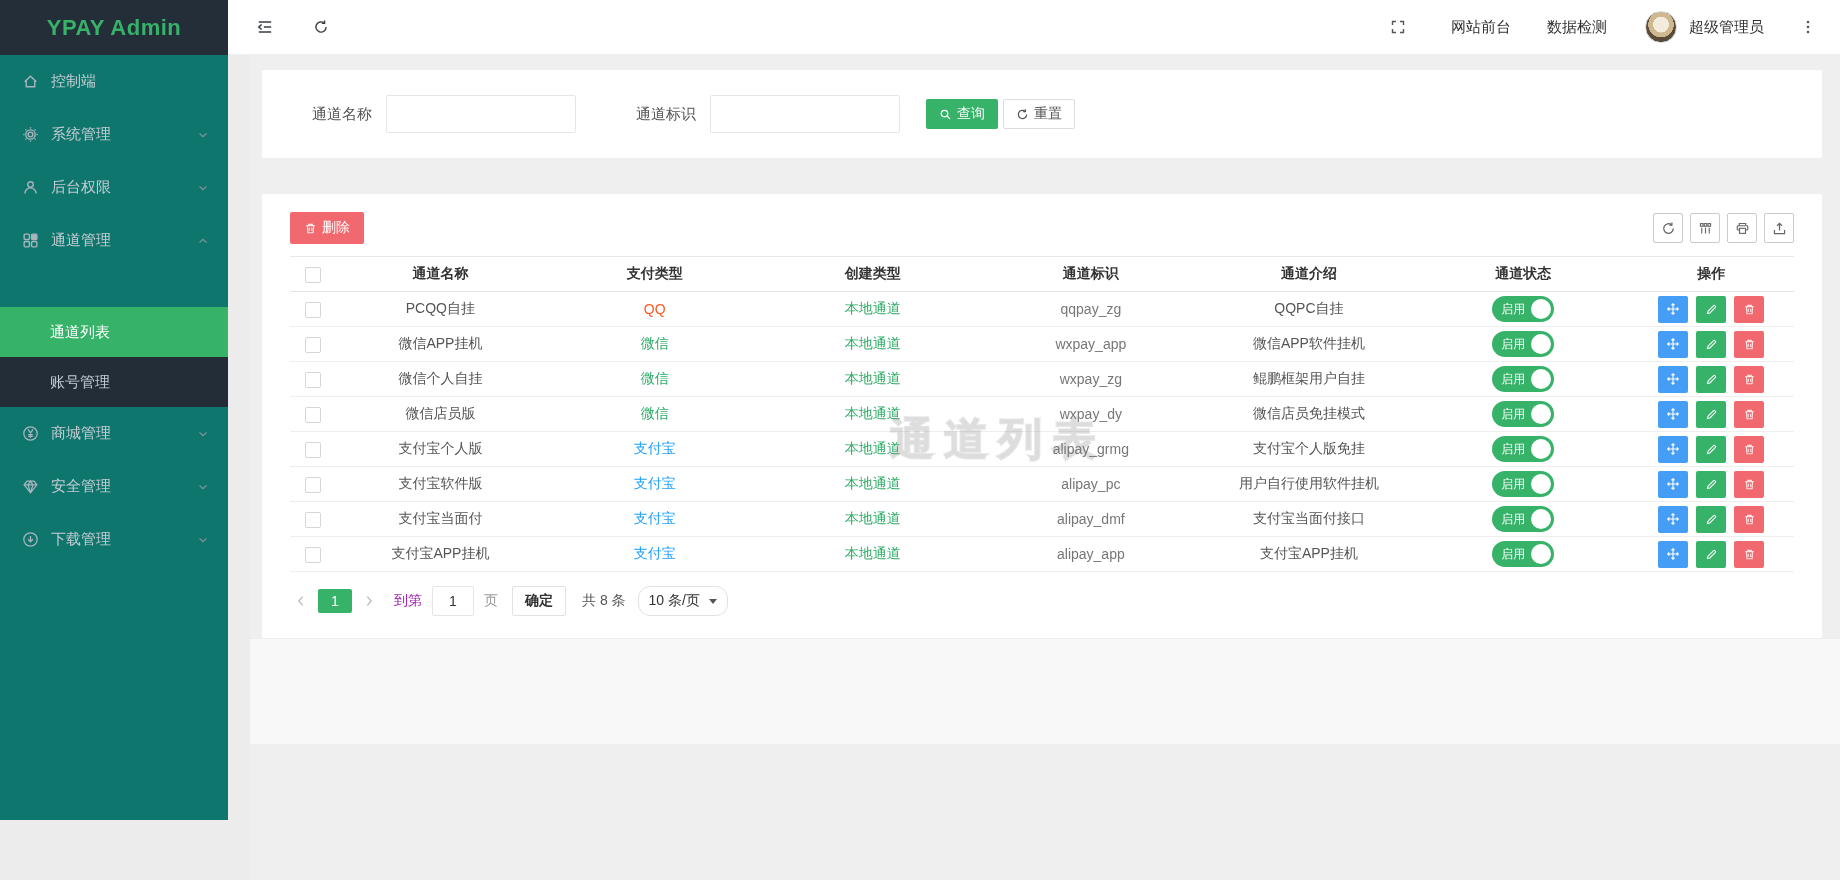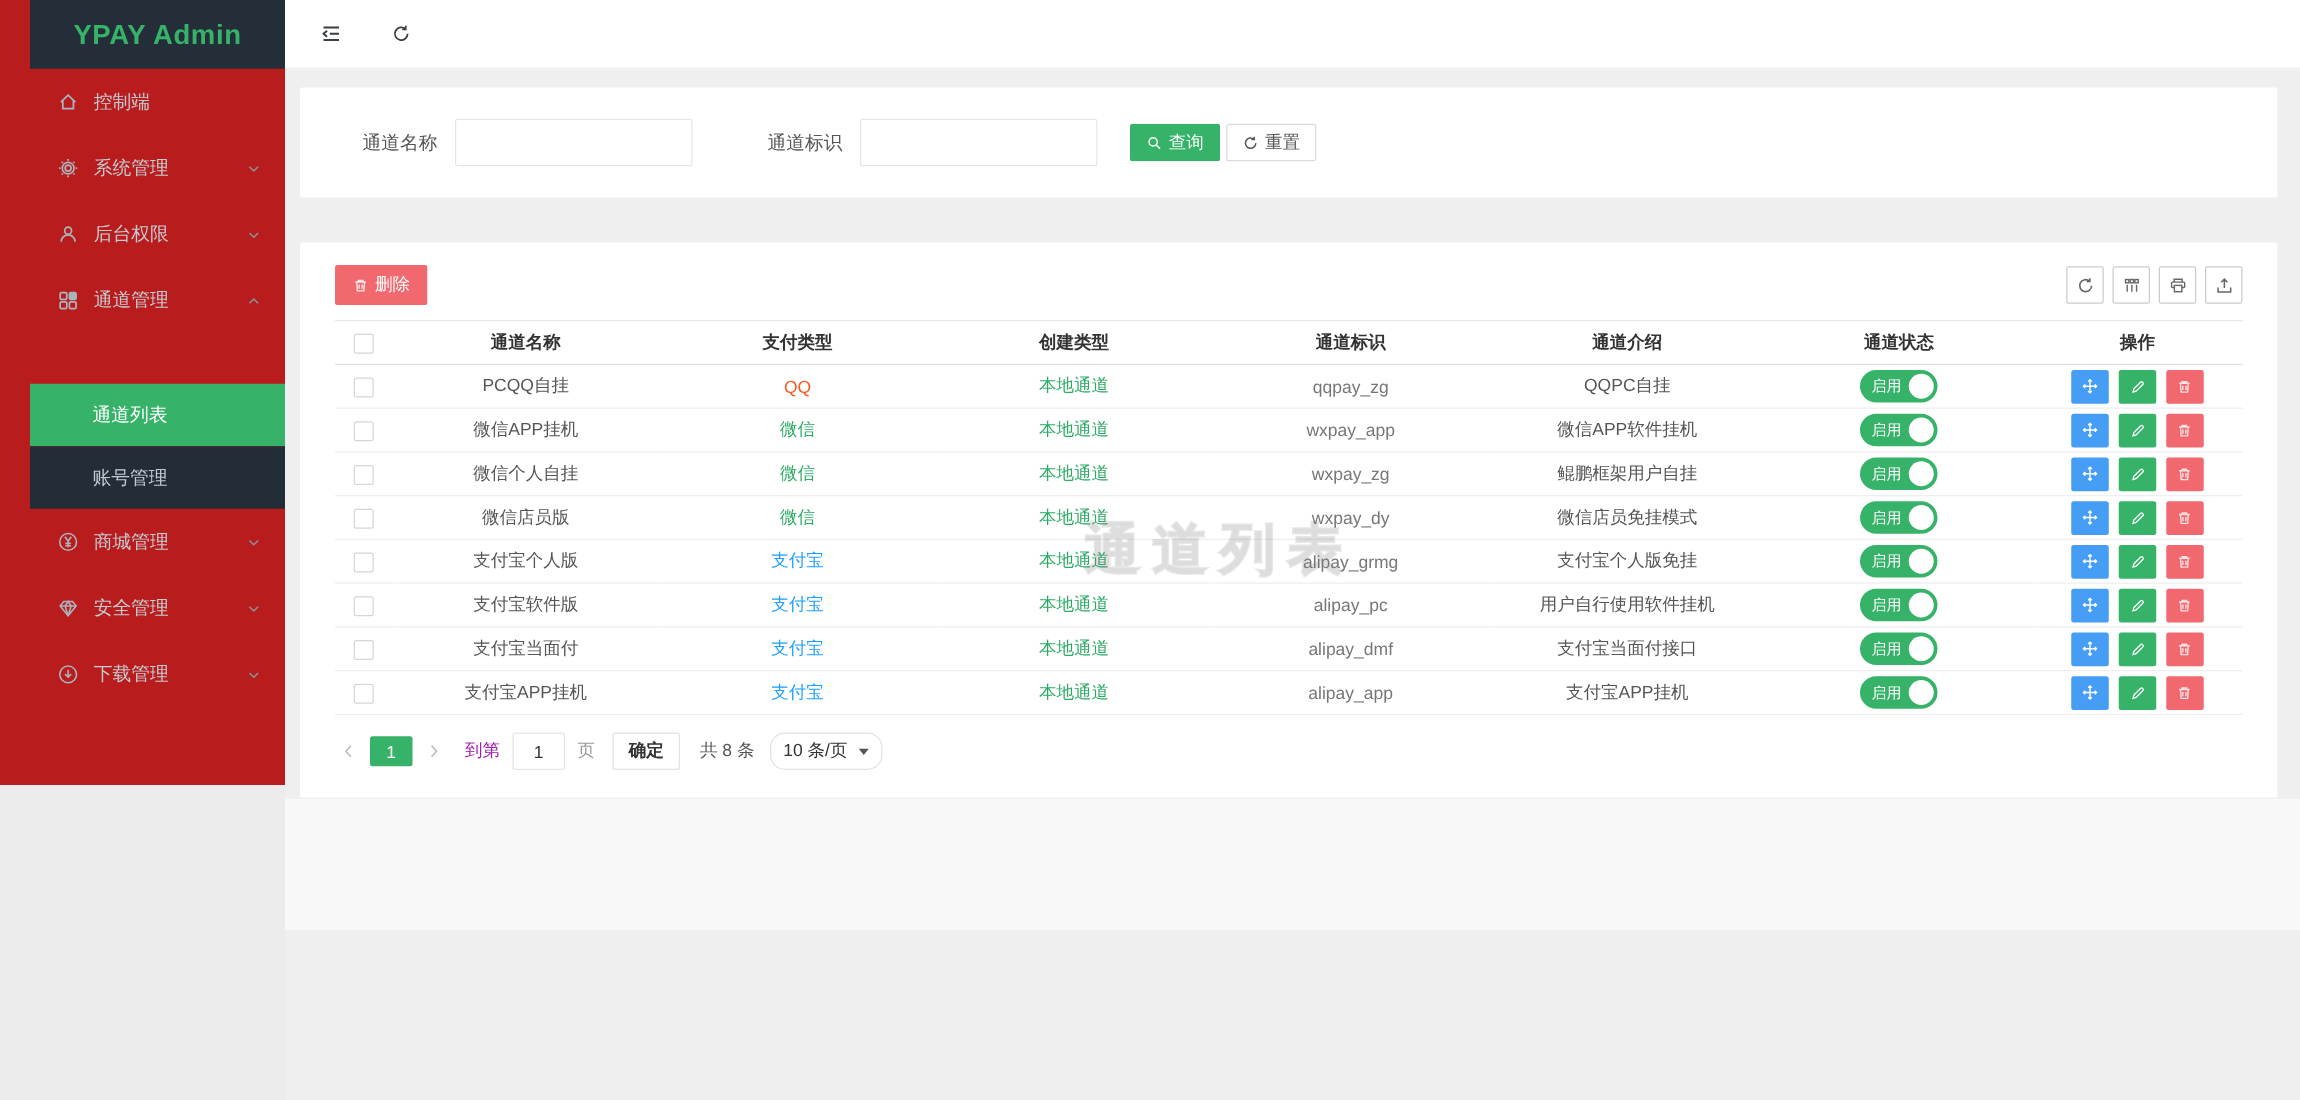--- a/index.html
+++ b/index.html
@@ -1,20 +1,20 @@
 <!DOCTYPE html>
 <html><head>
 <meta charset="utf-8">
 <style>
   * { margin:0; padding:0; box-sizing:border-box; }
   html,body { width:1840px; height:880px; overflow:hidden; font-family:"Liberation Sans", sans-serif; }
   body { display:flex; background:#ececec; }
 
   
-  .sidebar { width:228px; height:628px; background:#b91c1c; flex-shrink:0; display:flex; flex-direction:column;padding-left:24px; }
+  .sidebar { width:228px; height:820px; background:#0f766e; flex-shrink:0; display:flex; flex-direction:column; }
   .logo { height:55px; background:#242e39; display:flex; align-items:center; justify-content:center; }
   .logo span { color:#36b368; font-size:22px; font-weight:bold; letter-spacing:0.5px; }
   .menu { flex:1; }
   .menu-item { height:53px; display:flex; align-items:center; padding:0 18px 0 22px; color:#c3cbd2; font-size:15px; cursor:pointer; }
   .menu-item .mi-icon { width:17px; height:17px; margin-right:12px; color:#aab4bd; flex-shrink:0; }
   .menu-item .mi-label { flex:1; }
   .menu-item .chev { width:14px; height:14px; color:#8a939b; }
   .submenu .menu-item { padding-left:50px; height:50px; }
   .submenu .menu-item.active { background:#36b368; color:#ffffff;margin-top:40px; }
   .submenu .menu-item.plain { background:#232d37; }
@@ -27,21 +27,21 @@
   .nav-icon-btn + .nav-icon-btn { margin-left:22px; }
   .nav-right { margin-left:auto; display:flex; align-items:center; }
   .nav-link { font-size:15px; color:#333; margin-left:36px; cursor:pointer; }
   .fs-btn { color:#555; margin-left:0; cursor:pointer; }
   .avatar { width:32px; height:32px; border-radius:50%; margin-left:38px; background:
       radial-gradient(circle at 50% 42%, #f3ecdd 0 34%, #cdb890 35% 55%, #5a4a38 56% 72%, #2e2e30 73% 100%);
       border:1px solid #ddd; }
   .username { font-size:15px; color:#333; margin-left:12px; cursor:pointer; }
   .more-btn { margin-left:34px; color:#555; cursor:pointer; width:20px; height:20px; display:flex; align-items:center; justify-content:center; }
 
-  .content { flex:1; background:#efefef; overflow:hidden; }
+  .content { flex:1; background:#efefef; overflow:hidden;margin-left:22px; }
 
   
   .filter-card { background:#fff; margin:15px 18px 0 12px; height:88px; border-radius:2px; display:flex; align-items:center; padding-left:50px; }
   .f-label { font-size:15px; color:#555; margin-right:14px; }
   .f-input { width:190px; height:38px; border:1px solid #e6e6e6; border-radius:2px; outline:none; padding:0 10px; font-size:14px; color:#333; background:#fff; }
   .f-group { display:flex; align-items:center; }
   .f-group + .f-group { margin-left:60px; }
   .f-btns { display:flex; align-items:center; margin-left:26px; }
   .btn { display:inline-flex; align-items:center; justify-content:center; height:30px; border-radius:2px; font-size:14px; cursor:pointer; padding:0 12px; border:1px solid transparent; }
   .btn svg { margin-right:5px; }
@@ -220,20 +220,38 @@
           <path d="M2.5 3.5h11M7 8h6.5M2.5 12.5h11M5 5.8 2.5 8 5 10.2"></path>
         </svg>
     </span>
     <span class="nav-icon-btn">
       <svg viewBox="0 0 16 16" width="16" height="16" fill="none" stroke="currentColor" stroke-width="1.4">
           <path d="M13.1 8A5.1 5.1 0 1 1 11.4 4.2"></path>
           <path d="M11.6 1.6v2.8H8.8"></path>
         </svg>
     </span>
 
+    <div class="nav-right">
+      <span class="nav-icon-btn fs-btn">
+        <svg viewBox="0 0 16 16" width="16" height="16" fill="none" stroke="currentColor" stroke-width="1.4">
+            <path d="M2.5 6V2.5H6M10 2.5h3.5V6M13.5 10v3.5H10M6 13.5H2.5V10"></path>
+          </svg>
+      </span>
+      <span class="nav-link">网站前台</span>
+      <span class="nav-link">数据检测</span>
+      <span class="avatar"></span>
+      <span class="username">超级管理员</span>
+      <span class="more-btn">
+        <svg viewBox="0 0 16 16" width="16" height="16" fill="currentColor">
+            <circle cx="8" cy="3" r="1.3"></circle>
+            <circle cx="8" cy="8" r="1.3"></circle>
+            <circle cx="8" cy="13" r="1.3"></circle>
+          </svg>
+      </span>
+    </div>
   </header>
 
   <div class="content">
 
     <section class="filter-card">
       <div class="f-group">
         <span class="f-label">通道名称</span>
         <input class="f-input" type="text" value="" style="">
       </div>
       <div class="f-group">

